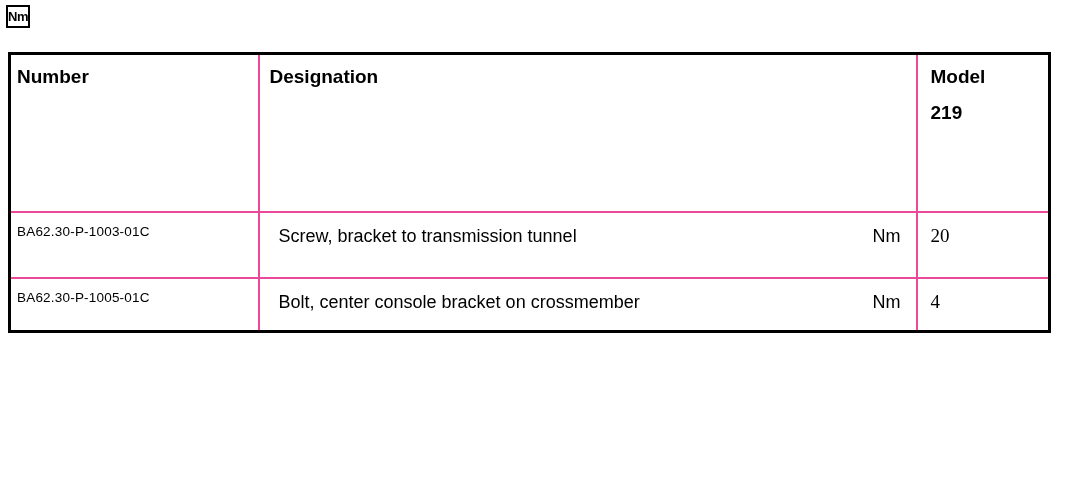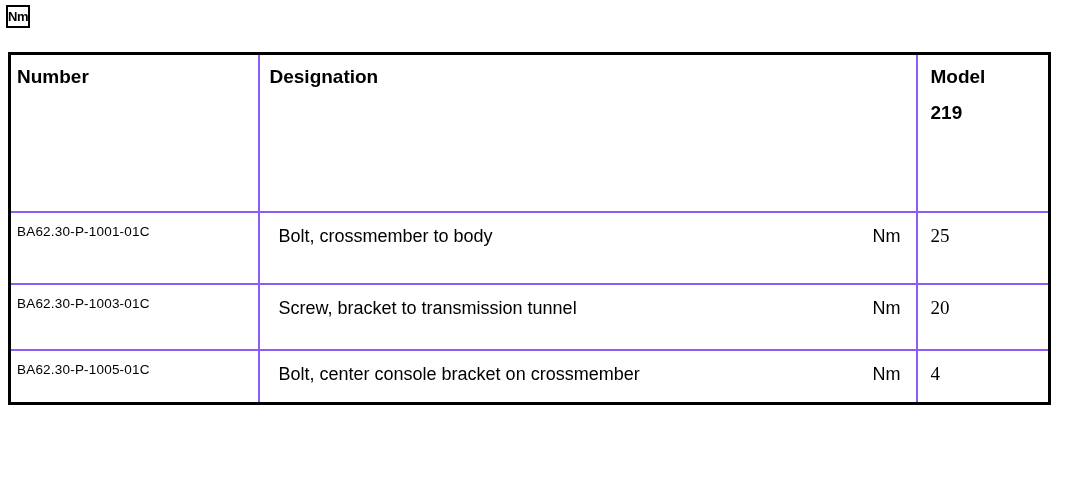--- a/index.html
+++ b/index.html
@@ -46,21 +46,21 @@
     position: absolute;
     left: 8px;
     top: 52px;
     width: 1040px;
     border-collapse: collapse;
     table-layout: fixed;
     border: 3px solid #000;
   }
   .torque-table th,
   .torque-table td {
-    border: 2px solid #8b5cf6;
+    border: 2px solid #ec4899;
     vertical-align: top;
     text-align: left;
     font-weight: normal;
     overflow: hidden;
   }
 
   
   .torque-table thead tr { height: 158px; }
   .torque-table th {
     font-size: 19px;
@@ -121,30 +121,20 @@
     <tr>
       <th class="col-number">Number</th>
       <th class="col-designation">Designation</th>
       <th class="col-model">
         <div class="model-line1">Model</div>
         <div class="model-line2">219</div>
       </th>
     </tr>
   </thead>
   <tbody>
-    <tr class="row-1">
-      <td class="cell-number">BA62.30-P-1001-01C</td>
-      <td class="cell-designation">
-        <div class="designation-inner">
-          <span class="designation-text">Bolt, crossmember to body</span>
-          <span class="unit-text">Nm</span>
-        </div>
-      </td>
-      <td class="cell-value">25</td>
-    </tr>
     <tr class="row-3">
       <td class="cell-number">BA62.30-P-1003-01C</td>
       <td class="cell-designation">
         <div class="designation-inner">
           <span class="designation-text">Screw, bracket to transmission tunnel</span>
           <span class="unit-text">Nm</span>
         </div>
       </td>
       <td class="cell-value">20</td>
     </tr>

